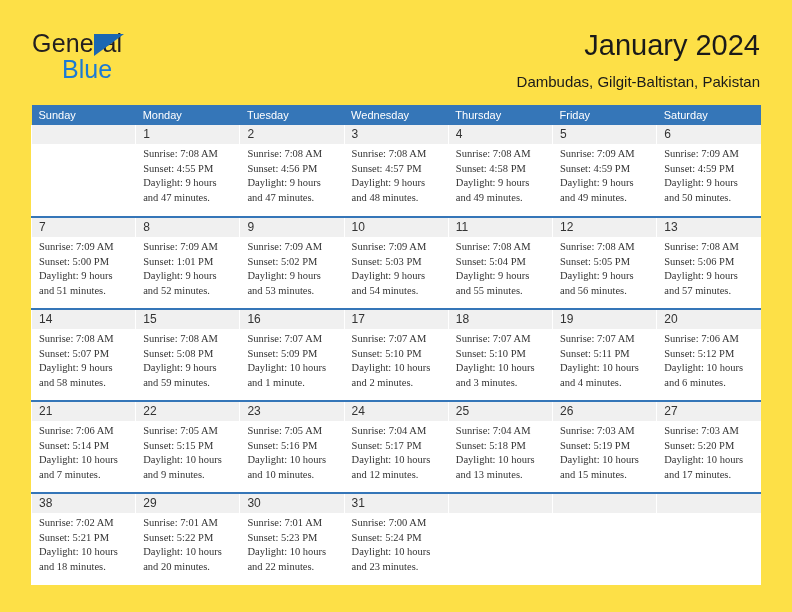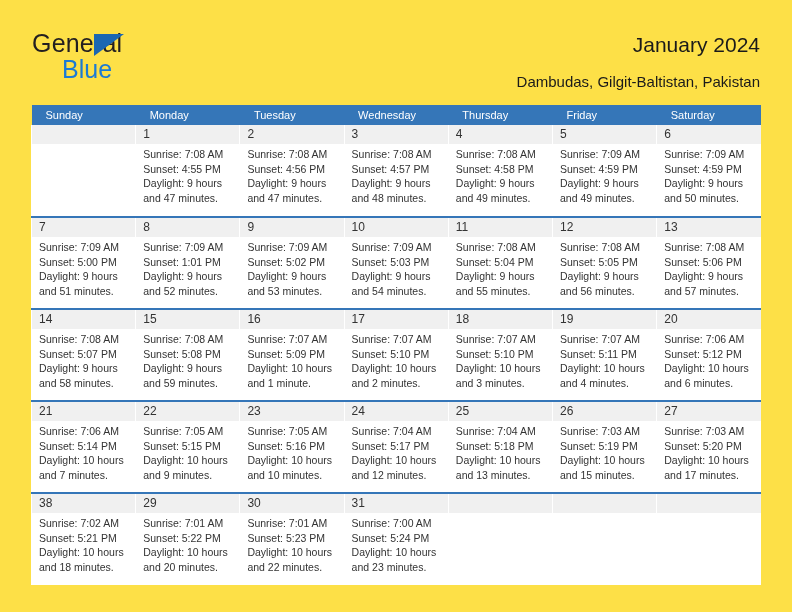--- a/index.html
+++ b/index.html
@@ -48,21 +48,21 @@
     font-size: 25px;
     color: #1b7ad4;
     line-height: 30px;
   }
   .title-wrap {
     position: absolute;
     right: 0; top: 0;
     text-align: right;
   }
   .cal-title {
-    font-size: 21px;
+    font-size: 29px;
     color: #1a1a1a;
     line-height: 34px;
     font-weight: normal;
     margin: 0;
   }
   .cal-subtitle {
     font-size: 15px;
     color: #1a1a1a;
     line-height: 20px;
     margin: 10px 0 0 0;
@@ -76,21 +76,21 @@
     width: 730px;
     border-collapse: collapse;
     table-layout: fixed;
   }
   .calendar th {
     background: #3576b8;
     color: #ffffff;
     font-size: 11px;
     font-weight: normal;
     text-align: left;
-    padding: 4px 0 4px 14px;
+    padding: 4px 0 4px 7px;
     height: 19px;
     border: none;
   }
   .calendar td {
     vertical-align: top;
     padding: 0;
     height: 92px;
     border-top: 2px solid #3576b8;
     border-left: 1px solid #ffffff;
     background: #ffffff;
@@ -100,20 +100,21 @@
     display: block;
     background: #f0f0f0;
     color: #333333;
     font-size: 12px;
     line-height: 17px;
     padding: 1px 0 1px 7px;
     height: 19px;
   }
   .cellbody {
     padding: 3px 6px 0 7px;
+    font-family: Liberation Serif, serif;
   }
   .cellbody div {
     font-size: 10.5px;
     line-height: 14.6px;
     color: #333333;
     white-space: nowrap;
   }
   td.blank .daynum { background: #f0f0f0; }
 </style>
 </head>

